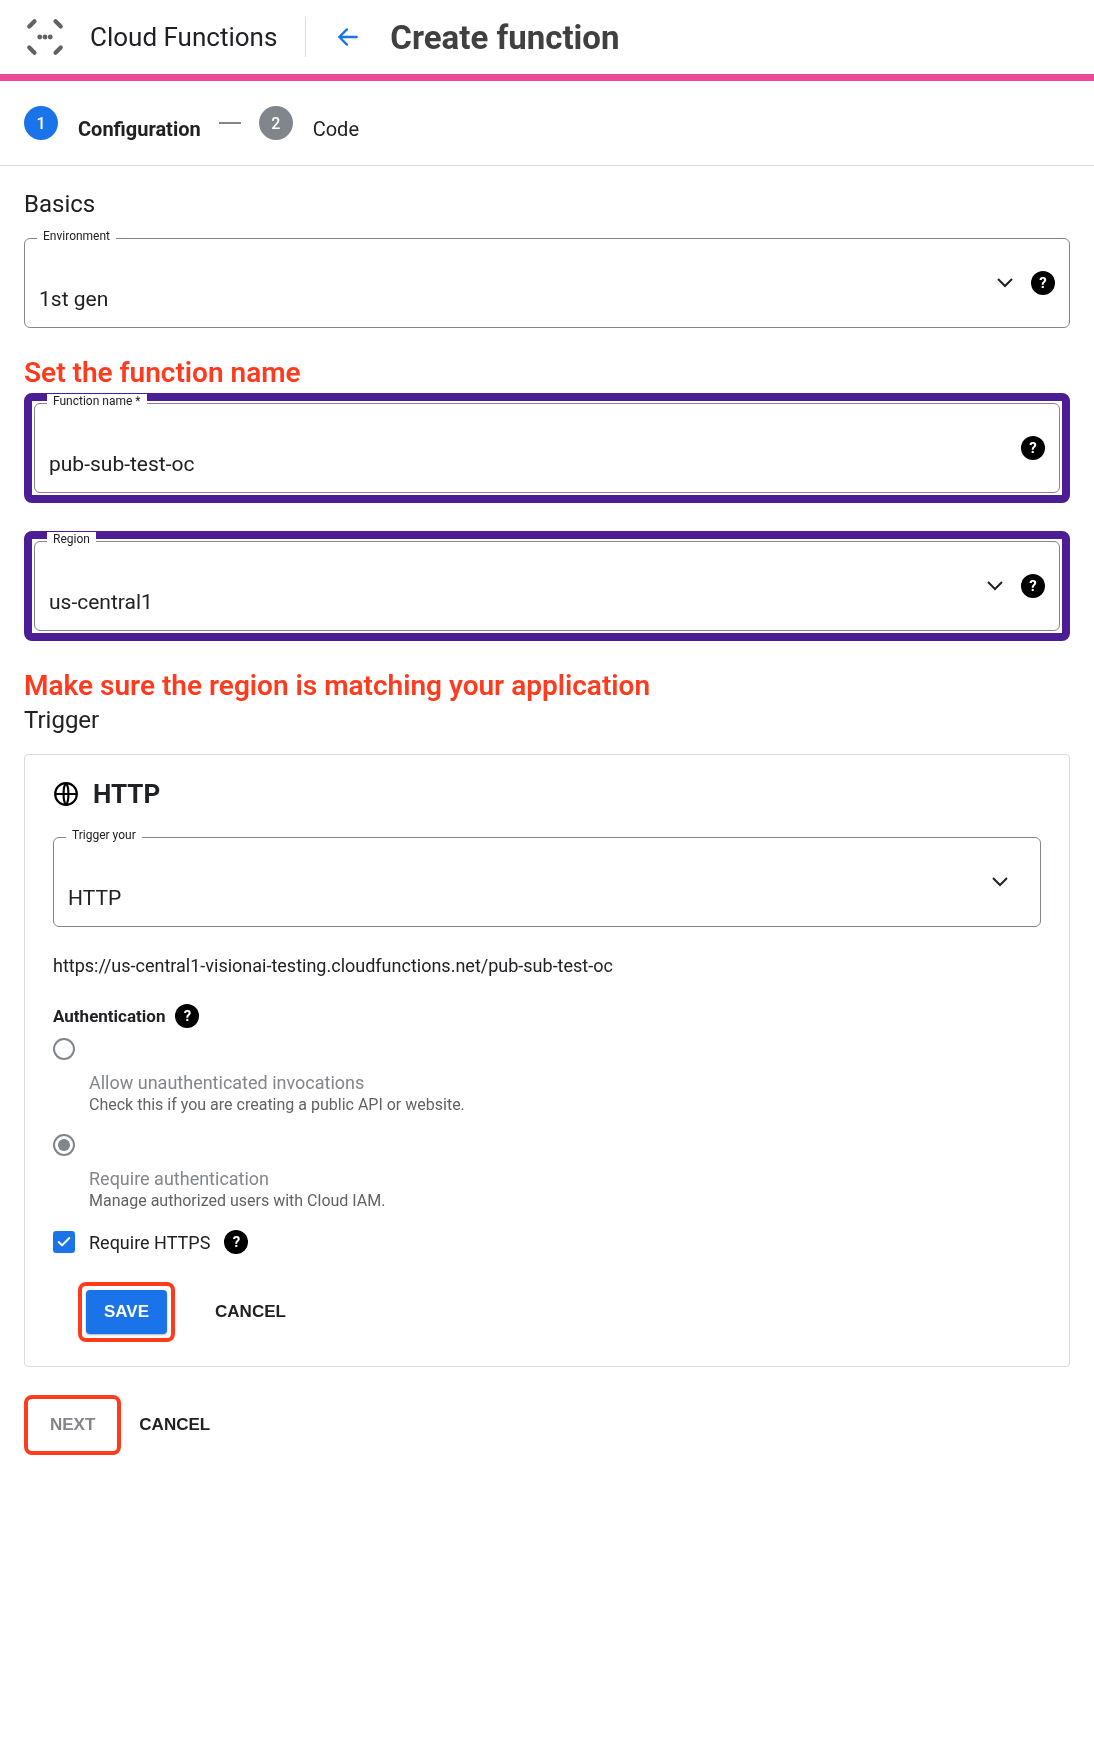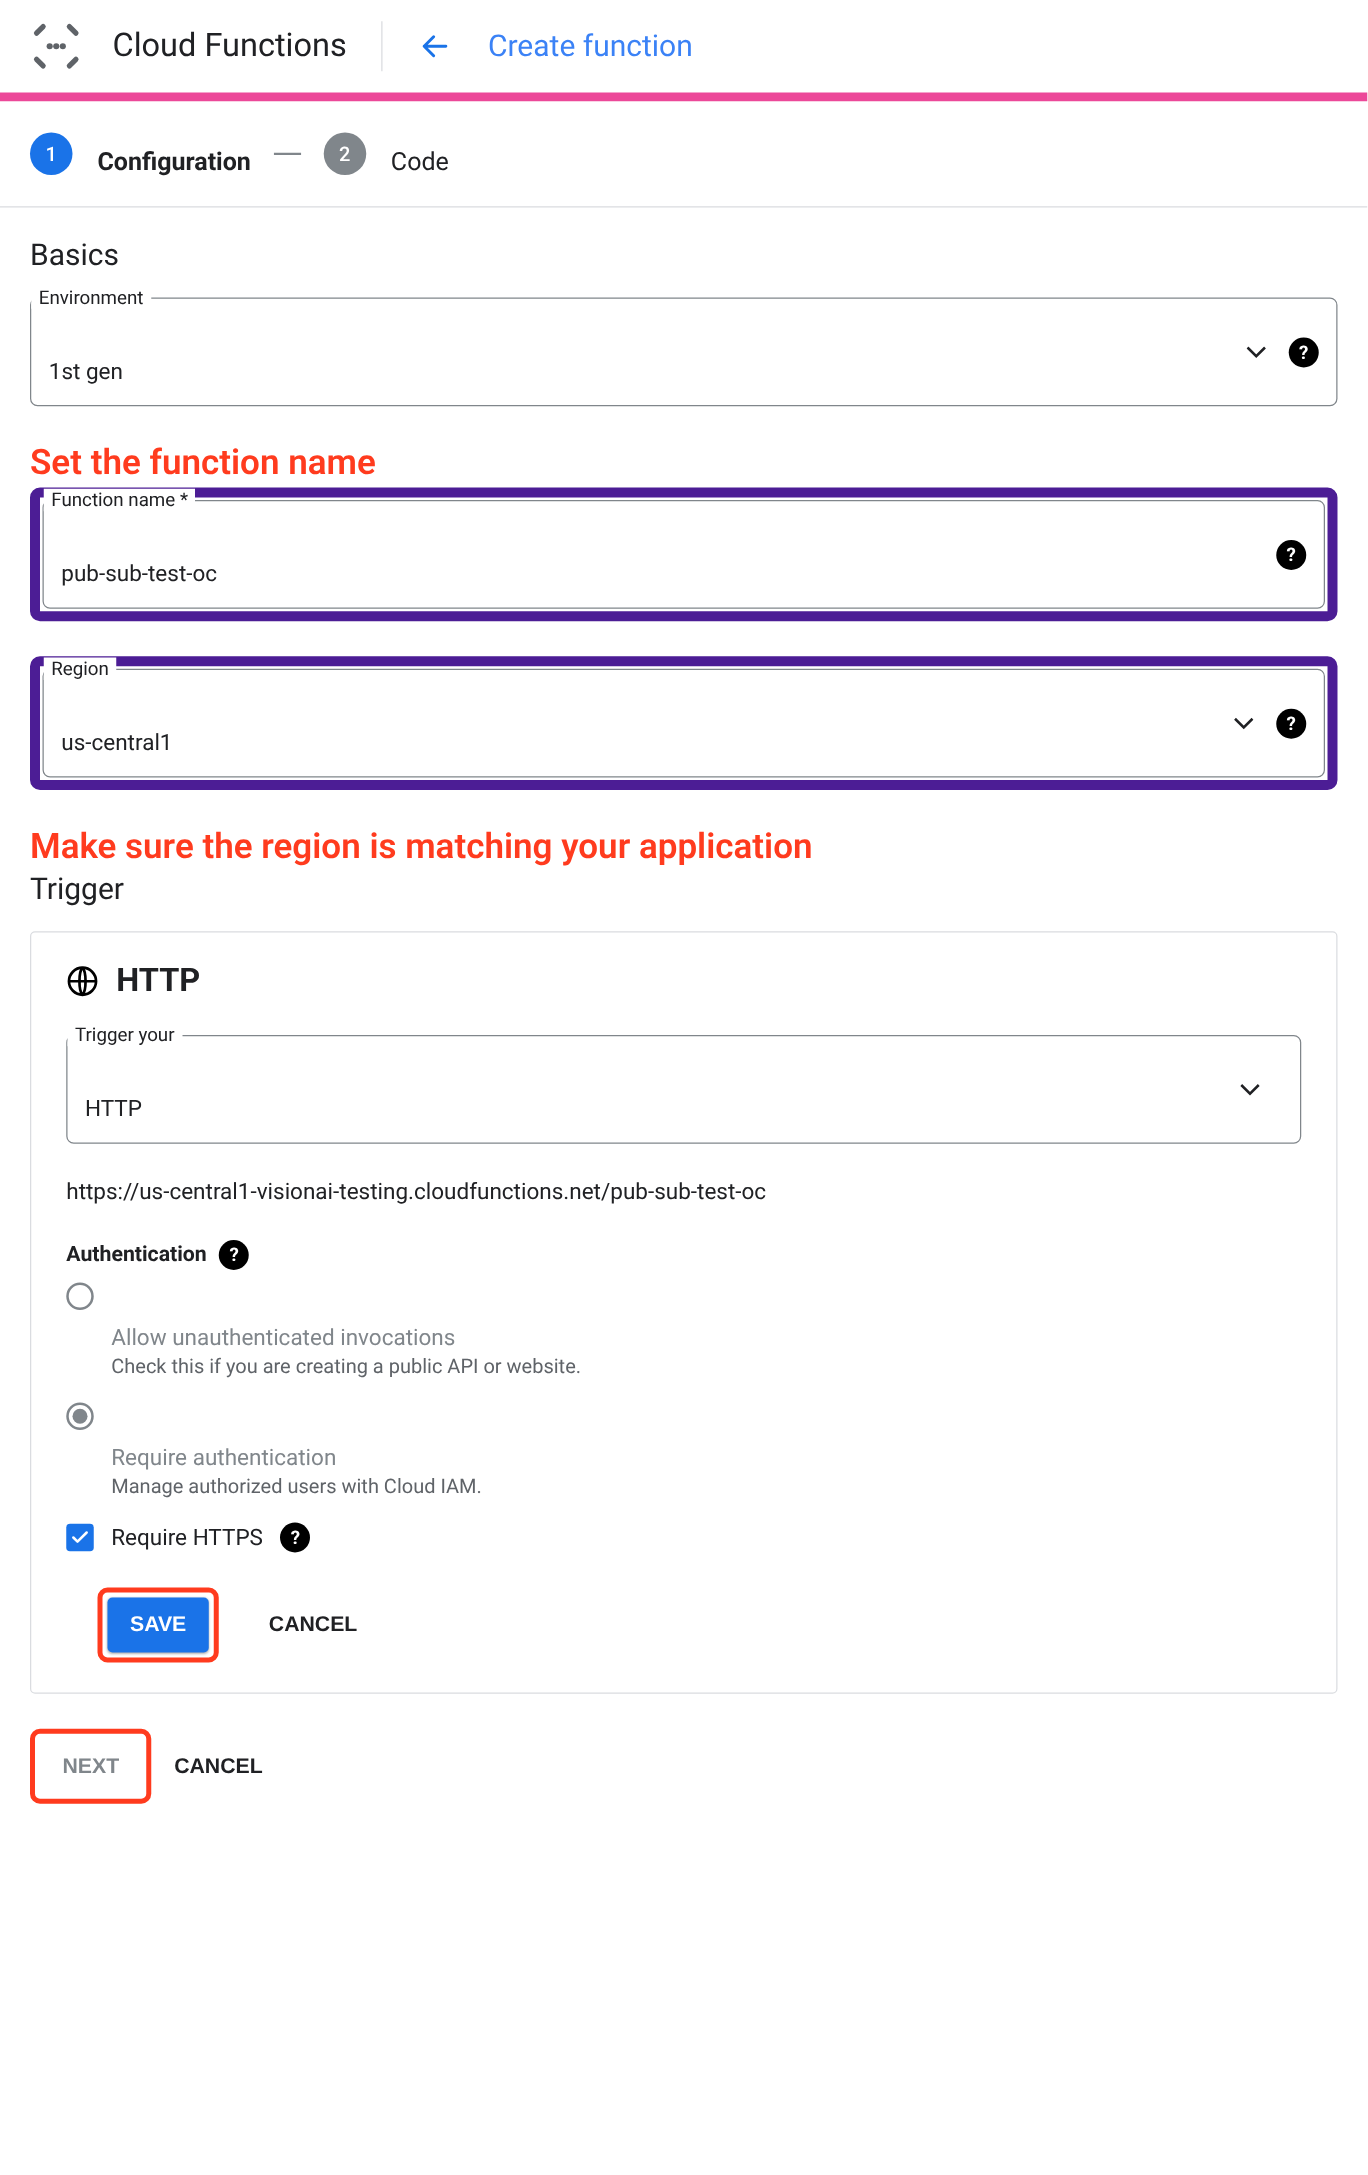--- a/index.html
+++ b/index.html
@@ -2,38 +2,38 @@
 <html><head>
 <meta charset="utf-8">
 <style>
 * { box-sizing: border-box; margin: 0; padding: 0; }
 body { font-family: Roboto, "Helvetica Neue", Arial, sans-serif; background: #fff; color: #202124; width: 1094px; }
 .header { display: flex; align-items: center; padding: 16px 24px; border-bottom: 7px solid #ec4899; }
 .header-logo { width: 42px; height: 42px; display:flex; align-items:center; justify-content:center; margin-right: 24px; }
 .header-title { font-size: 26px; font-weight: 400; color: #202124; }
 .header-divider { width: 1px; height: 40px; background: #dadce0; margin: 0 28px; }
 .header-back { width: 28px; height: 28px; display:flex; align-items:center; justify-content:center; margin-right: 28px; }
-.header-subtitle { font-size: 24px; font-weight: 400; color: #3b82f6; }
+.header-subtitle { font-size: 33px; font-weight: 700; color: #404040; }
 
 .stepper { display: flex; align-items: center; padding: 24px; border-bottom: 1px solid #dadce0; }
 .step-circle { width: 34px; height: 34px; border-radius: 50%; display:flex; align-items:center; justify-content:center; color:#fff; font-size:16px; font-weight:500; }
 .step-circle.active { background:#1a73e8; }
 .step-circle.inactive { background:#80868b; }
 .step-label { font-size: 20px; margin-left: 20px; margin-top: 12px; }
 .step-label.bold { font-weight: 700; }
 .step-sep { color:#80868b; margin: 0 18px; display:flex; align-items:center; }
 
 .content { padding: 24px; }
 .section-title { font-size: 24px; font-weight: 400; margin-bottom: 20px; }
 
 .field-wrap { position: relative; margin-bottom: 28px; }
 .field-wrap.highlight { border: 8px solid #4c1d95; border-radius: 8px; padding: 2px; }
 .field { border:1px solid #80868b; border-radius: 6px; padding: 16px 14px; display:flex; align-items:center; position:relative; background:#fff; }
-.field-legend { position:absolute; top:-10px; left:0; background:#fff; padding:0 6px; font-size:15px; color:#202124; }
-.field-value { font-size:18px; color:#202124; flex:1;margin-top:32px; }
+.field-legend { position:absolute; top:-10px; left:12px; background:#fff; padding:0 6px; font-size:12px; color:#202124; }
+.field-value { font-size:21px; color:#202124; flex:1;margin-top:32px; }
 .field-caret { margin-right: 18px; }
 .field-help { width:24px; height:24px; border-radius:50%; background:#000; color:#fff; display:flex; align-items:center; justify-content:center; font-size:15px; font-weight:700; }
 
 .annotation { color:#ff3b1e; font-size:28px; font-weight:600; margin-bottom: 4px; text-shadow: -1px -1px 0 #fff, 1px -1px 0 #fff, -1px 1px 0 #fff, 1px 1px 0 #fff; }
 
 .trigger-card { border:1px solid #dadce0; border-radius:4px; padding: 24px 28px; }
 .trigger-heading { display:flex; align-items:center; margin-bottom:28px; }
 .trigger-heading .globe { margin-right:14px; }
 .trigger-heading-text { font-size:26px; font-weight:700; }
 

